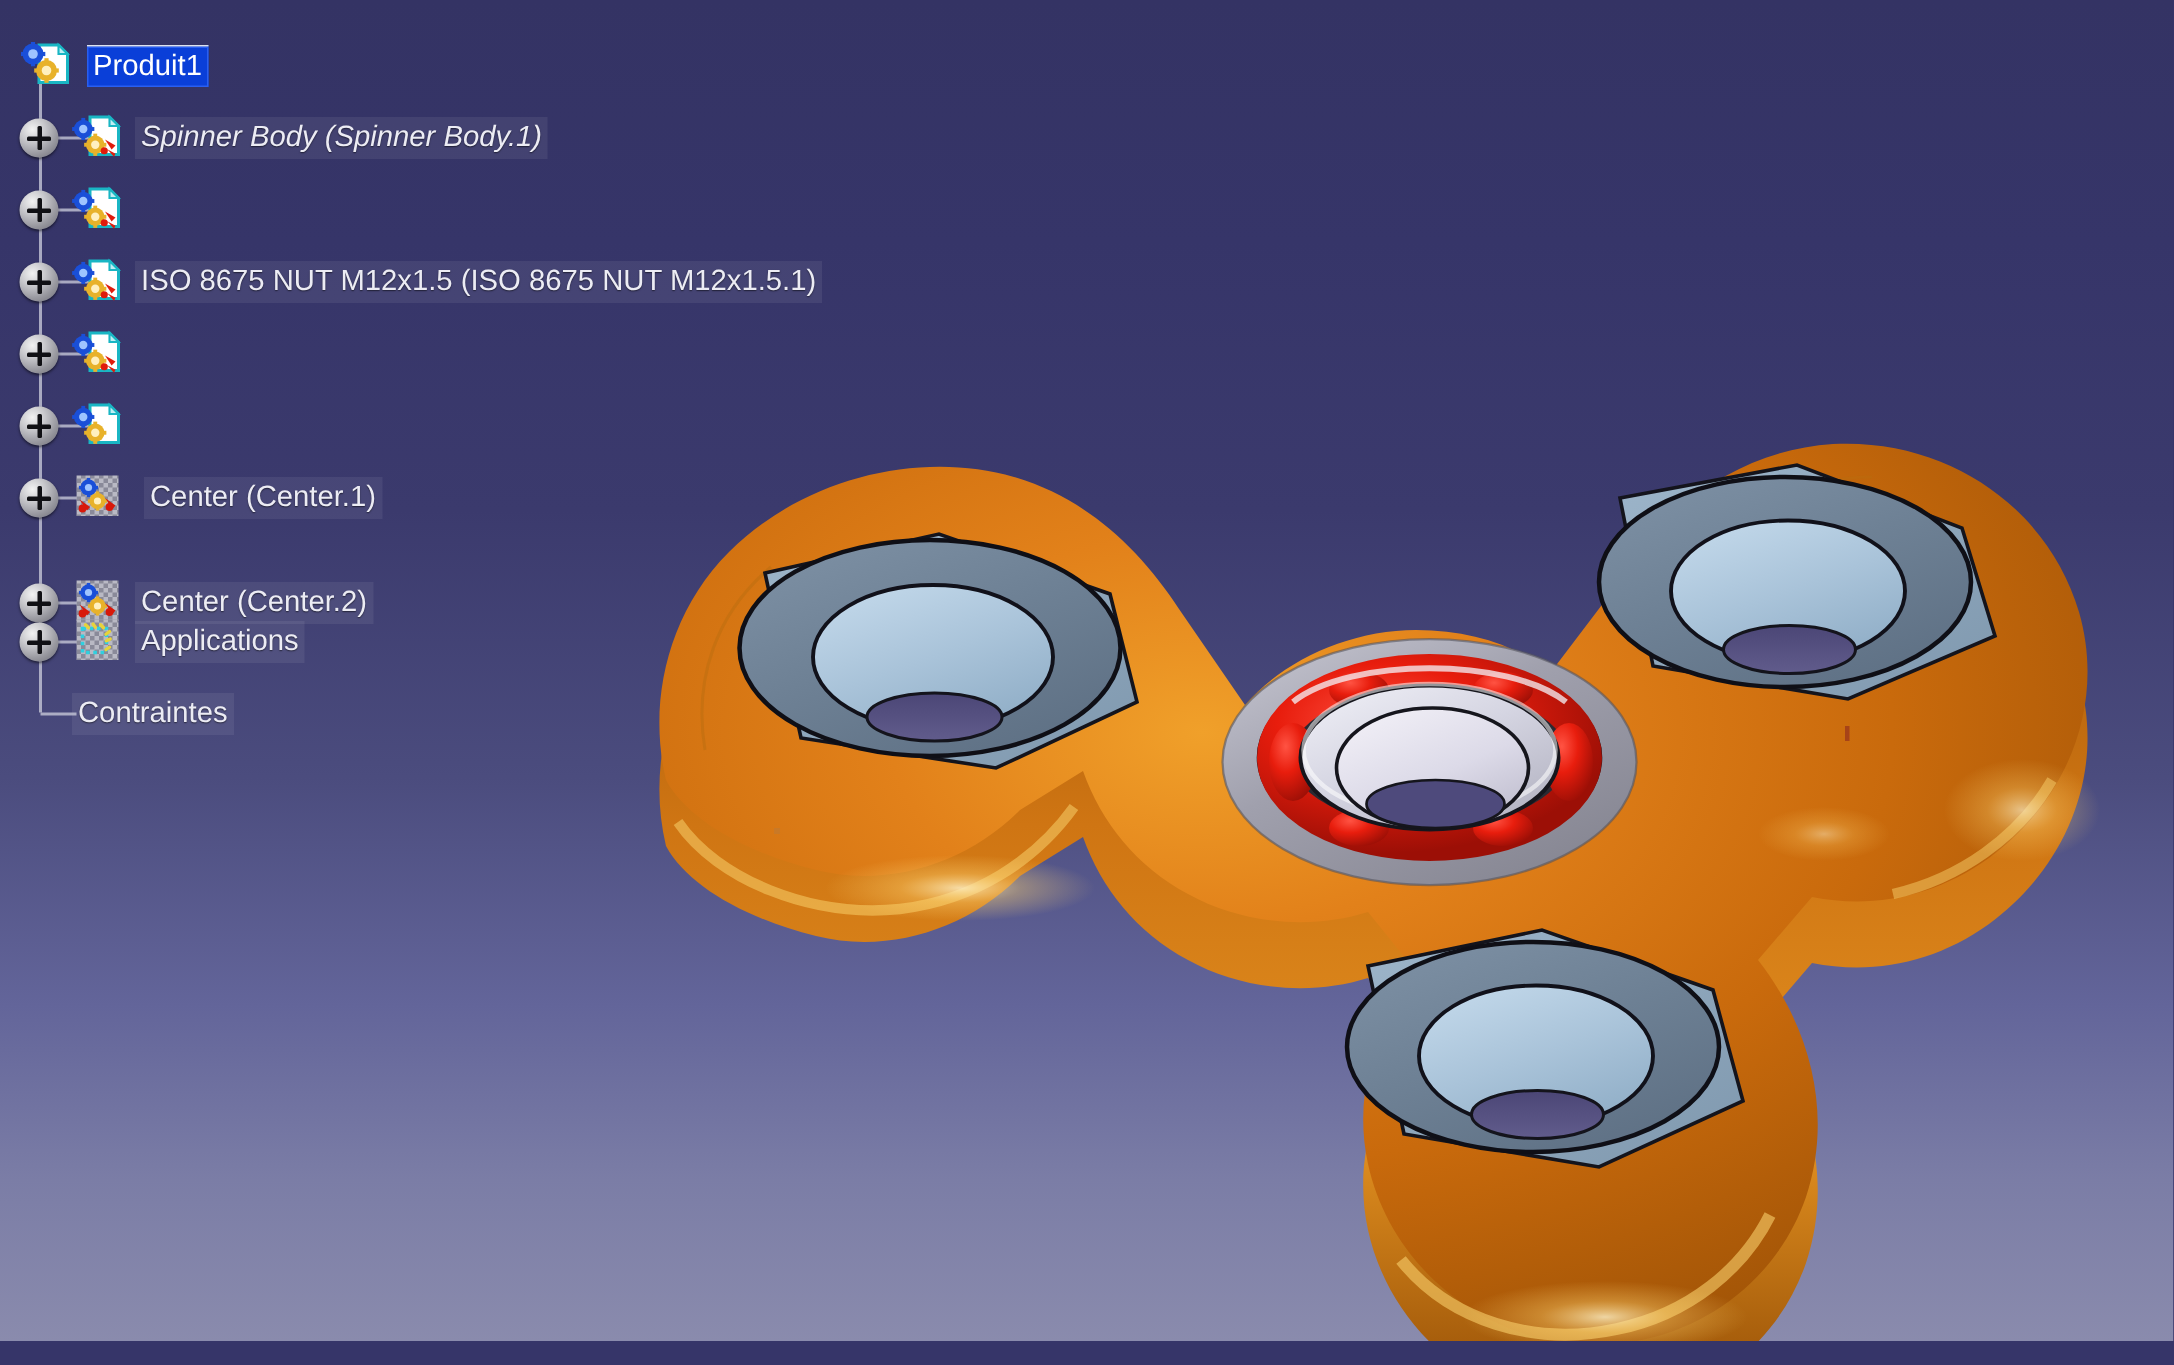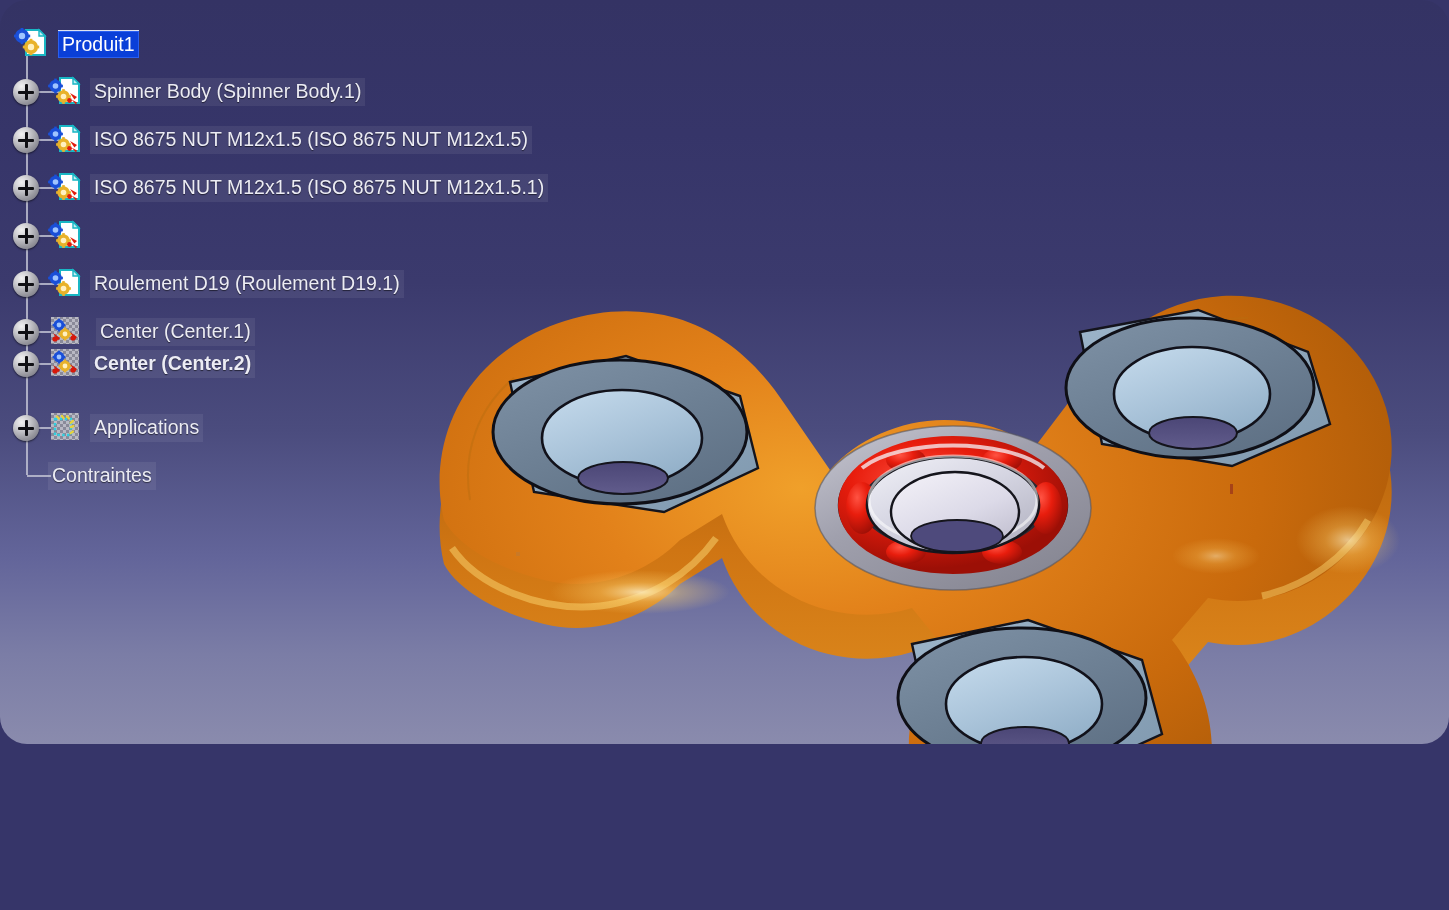--- a/index.html
+++ b/index.html
@@ -2,21 +2,21 @@
 <html><head>
 <meta charset="utf-8">
 <title>CAD Assembly Viewer</title>
 <style>
   html,body{margin:0;padding:0;}
   body{
     width:1449px;height:910px;overflow:hidden;
     font-family:"Liberation Sans","DejaVu Sans",sans-serif;
     background:#363569;
   }
-  #app{position:relative;width:1449px;height:744px;overflow:hidden;border-radius:27px;}
+  #app{position:relative;width:1449px;height:894px;overflow:hidden;}
 
   
   #viewport{
     position:absolute;inset:0;
     background:linear-gradient(to bottom,
       #343364 0%, #363569 18%, #3b3a6d 38%, #4b4c7e 58%,
       #63659a 75%, #7b7da6 88%, #8a8bad 100%);
   }
   #viewport-svg{position:absolute;left:0;top:0;width:1449px;height:910px;display:block;}
 
@@ -331,21 +331,21 @@
                   <rect x="20.1" y="19.2" width="2.8" height="2.6"></rect>
                 </g>
               </g>
               <g fill="#e01b0c">
                 <path d="M22 17 l7 4 -2.6 2.6 z"></path>
                 <path d="M23.5 23.5 l5.5 3 -1 2 z"></path>
                 <circle cx="21.5" cy="24.5" r="2.4"></circle>
               </g>
             </svg>
           </span>
-          <span class="tree-label plain" style="margin-left: 90px;">Spinner Body (Spinner Body.1)</span>
+          <span class="tree-label plain" style="margin-left: 90px; font-style: italic;">Spinner Body (Spinner Body.1)</span>
         </div>
         <div class="tree-row" style="top: 122px;">
           <div class="tree-line-h" style="left: 27px; top: 17px; width: 38px;"></div>
           <div class="expander" style="left: 13px; top: 5px;"></div>
           <span class="node-icon" style="left: 48px; top: 2px;">
             <svg viewBox="0 0 34 30">
               <path d="M12 2 h13 l6 6 v19 h-19 z" fill="#ffffff" stroke="#19b6c4" stroke-width="2"></path>
               <path d="M25 2 v6 h6 z" fill="#bfeef3" stroke="#19b6c4" stroke-width="1.4"></path>
               <g>
                 <circle cx="7.5" cy="10" r="6.2" fill="#1a4fd8"></circle>
@@ -367,21 +367,20 @@
                   <rect x="20.1" y="19.2" width="2.8" height="2.6"></rect>
                 </g>
               </g>
               <g fill="#e01b0c">
                 <path d="M22 17 l7 4 -2.6 2.6 z"></path>
                 <path d="M23.5 23.5 l5.5 3 -1 2 z"></path>
                 <circle cx="21.5" cy="24.5" r="2.4"></circle>
               </g>
             </svg>
           </span>
-          <span class="tree-label plain" style="margin-left: 90px;">ISO 8675 NUT M12x1.5 (ISO 8675 NUT M12x1.5)</span>
         </div>
         <div class="tree-row" style="top: 170px;">
           <div class="tree-line-h" style="left: 27px; top: 17px; width: 38px;"></div>
           <div class="expander" style="left: 13px; top: 5px;"></div>
           <span class="node-icon" style="left: 48px; top: 2px;">
             <svg viewBox="0 0 34 30">
               <path d="M12 2 h13 l6 6 v19 h-19 z" fill="#ffffff" stroke="#19b6c4" stroke-width="2"></path>
               <path d="M25 2 v6 h6 z" fill="#bfeef3" stroke="#19b6c4" stroke-width="1.4"></path>
               <g>
                 <circle cx="7.5" cy="10" r="6.2" fill="#1a4fd8"></circle>
@@ -469,21 +468,20 @@
                 <circle cx="15.5" cy="20.5" r="2.8" fill="#fff0bf"></circle>
                 <g fill="#e8b22a">
                   <rect x="14.2" y="13.1" width="2.6" height="2.8"></rect>
                   <rect x="14.2" y="25.1" width="2.6" height="2.8"></rect>
                   <rect x="8.1" y="19.2" width="2.8" height="2.6"></rect>
                   <rect x="20.1" y="19.2" width="2.8" height="2.6"></rect>
                 </g>
               </g>
             </svg>
           </span>
-          <span class="tree-label plain" style="margin-left: 90px;">Roulement D19 (Roulement D19.1)</span>
         </div>
         <div class="tree-row" style="top: 314px;">
           <div class="tree-line-h" style="left: 27px; top: 17px; width: 38px;"></div>
           <div class="expander" style="left: 13px; top: 5px;"></div>
           <span class="node-icon" style="left: 48px; top: 2px;">
             <svg viewBox="0 0 34 30">
               <defs>
                 <pattern id="chk" width="6" height="6" patternUnits="userSpaceOnUse">
                   <rect width="6" height="6" fill="#b9b9c4"></rect>
                   <rect width="3" height="3" fill="#8a8a99"></rect>
@@ -514,21 +512,21 @@
               <g fill="#d8180a">
                 <path d="M5 17 l7 5 -2 2.4 z"></path>
                 <path d="M22 16 l7 5 -2 2.4 z"></path>
                 <circle cx="7" cy="23" r="2.6"></circle>
                 <circle cx="25" cy="22" r="2.6"></circle>
               </g>
             </svg>
           </span>
           <span class="tree-label plain" style="margin-left: 96px;">Center (Center.1)</span>
         </div>
-        <div class="tree-row" style="top: 346px; font-weight: bold;">
+        <div class="tree-row" style="top: 384px;">
           <div class="tree-line-h" style="left: 27px; top: 17px; width: 38px;"></div>
           <div class="expander" style="left: 13px; top: 5px;"></div>
           <span class="node-icon" style="left: 48px; top: 2px;">
             <svg viewBox="0 0 34 30">
               <defs>
                 <pattern id="chk" width="6" height="6" patternUnits="userSpaceOnUse">
                   <rect width="6" height="6" fill="#b9b9c4"></rect>
                   <rect width="3" height="3" fill="#8a8a99"></rect>
                   <rect x="3" y="3" width="3" height="3" fill="#8a8a99"></rect>
                 </pattern>

